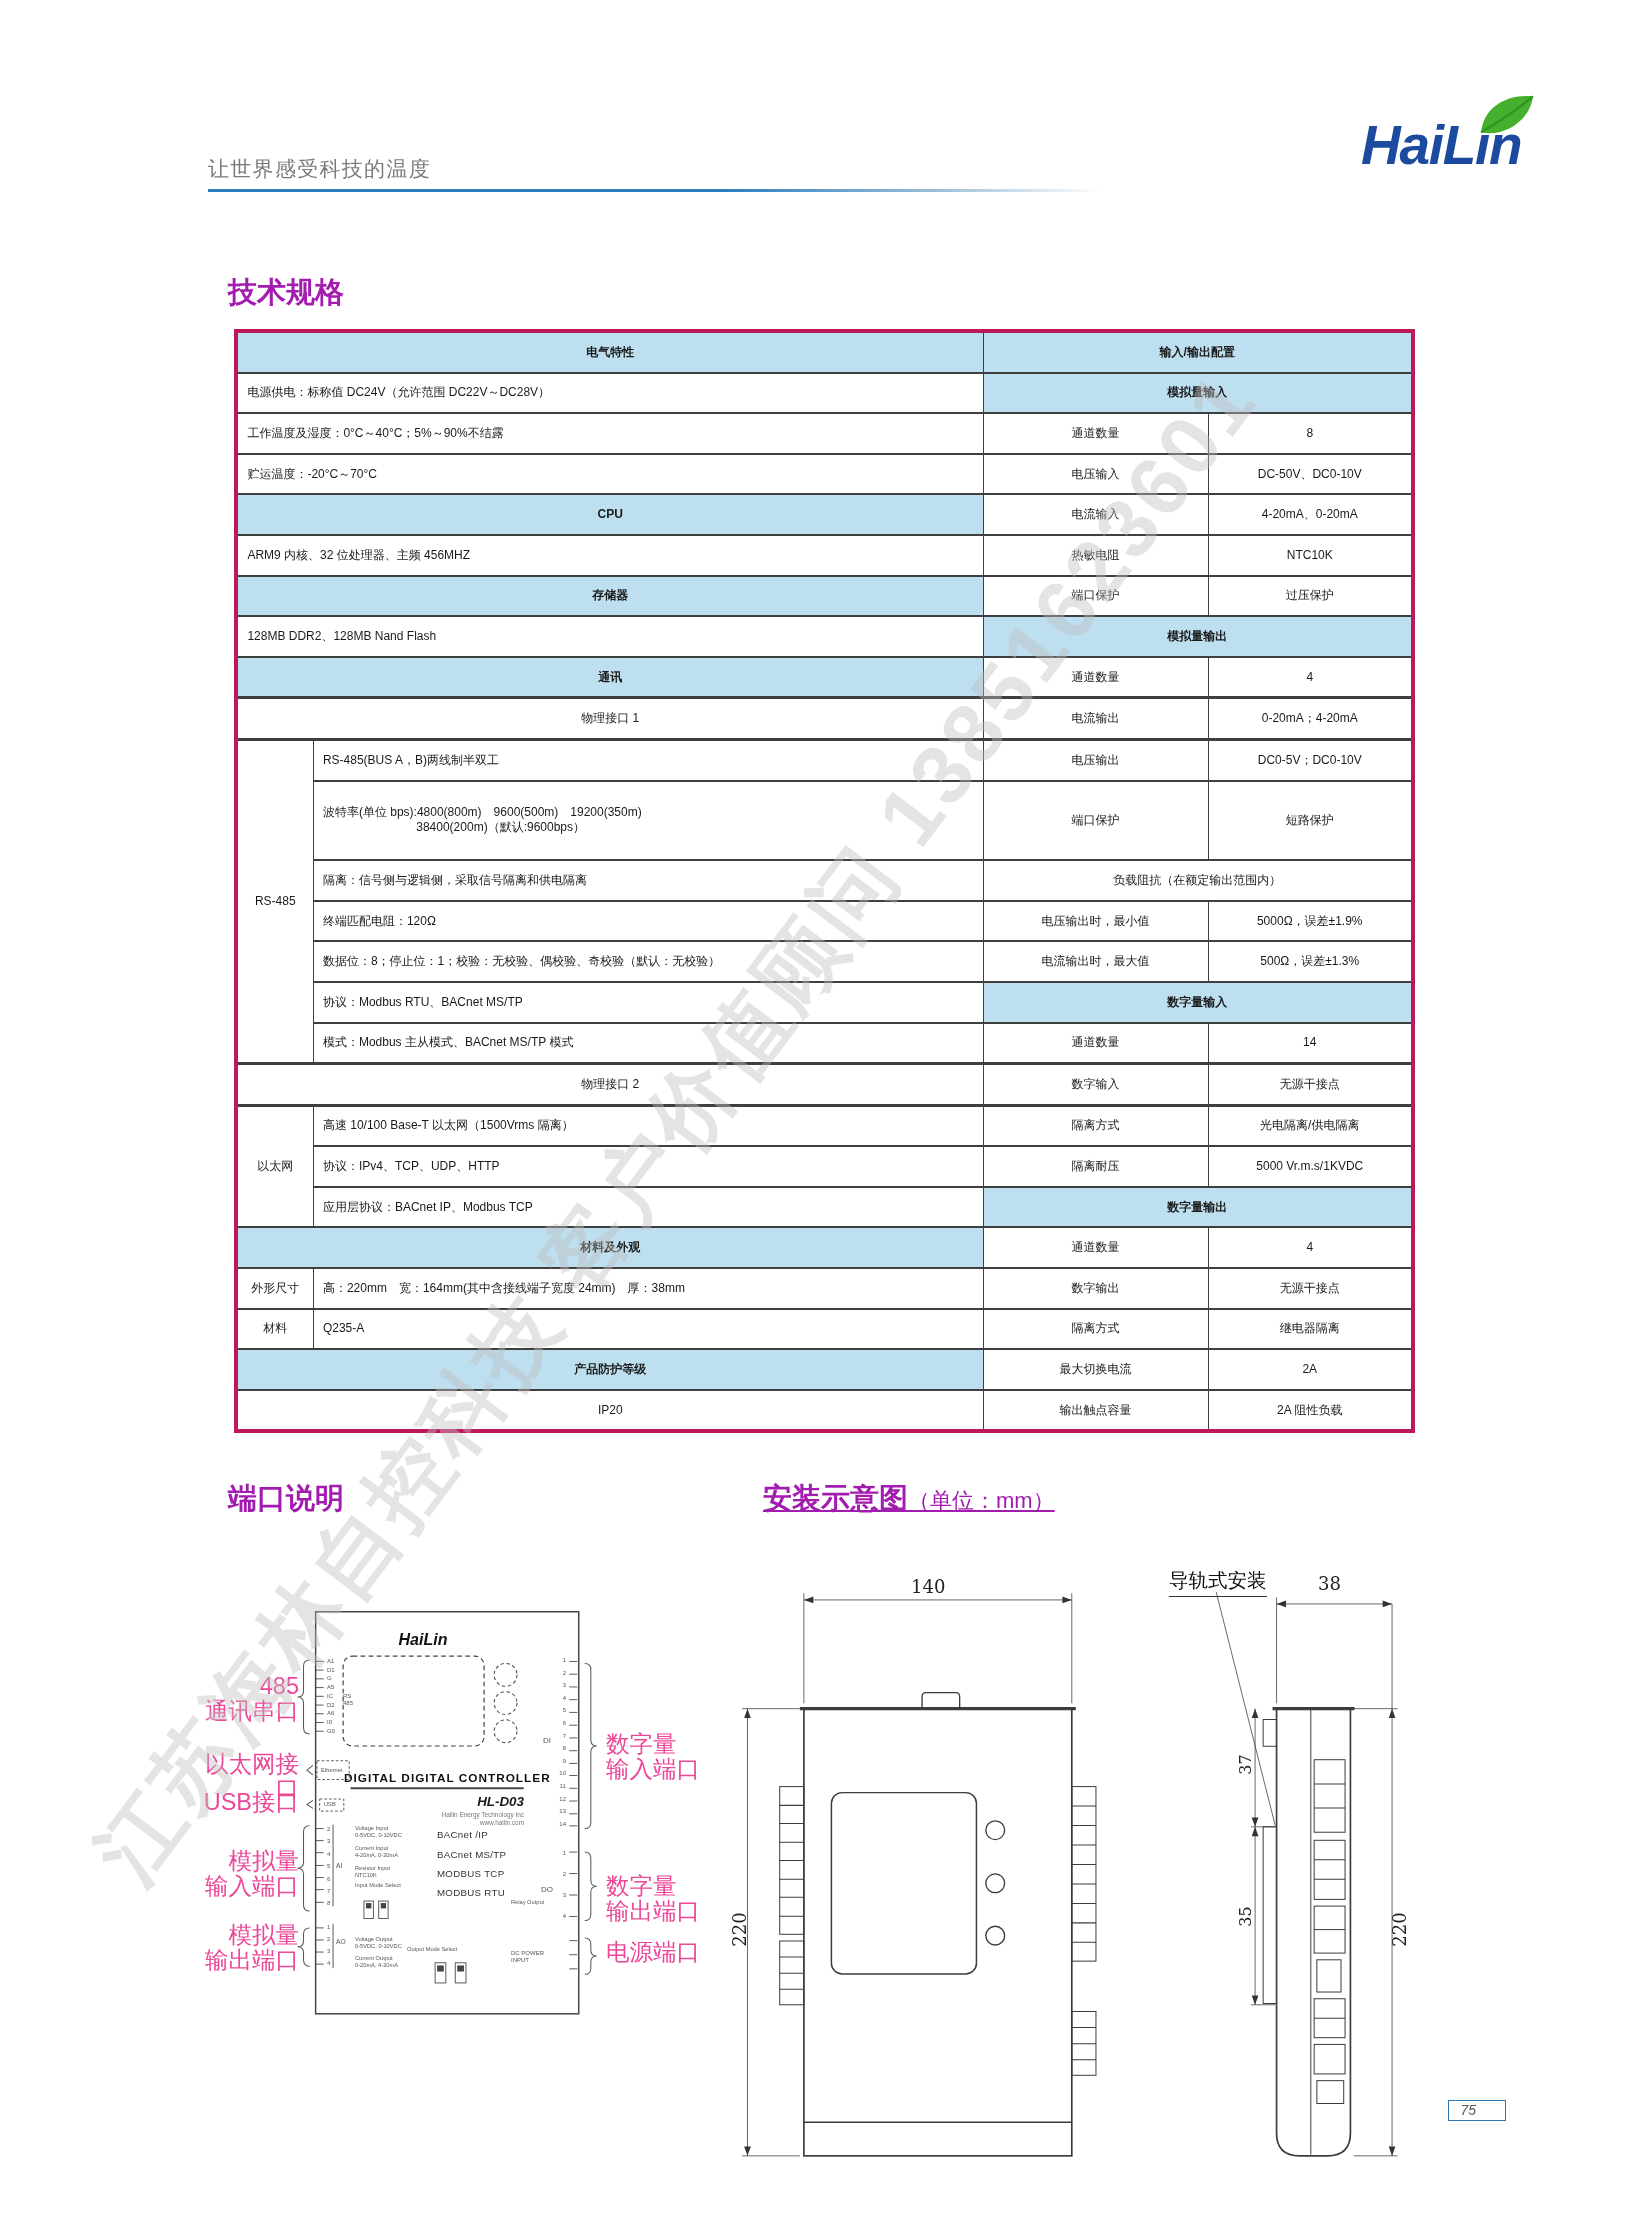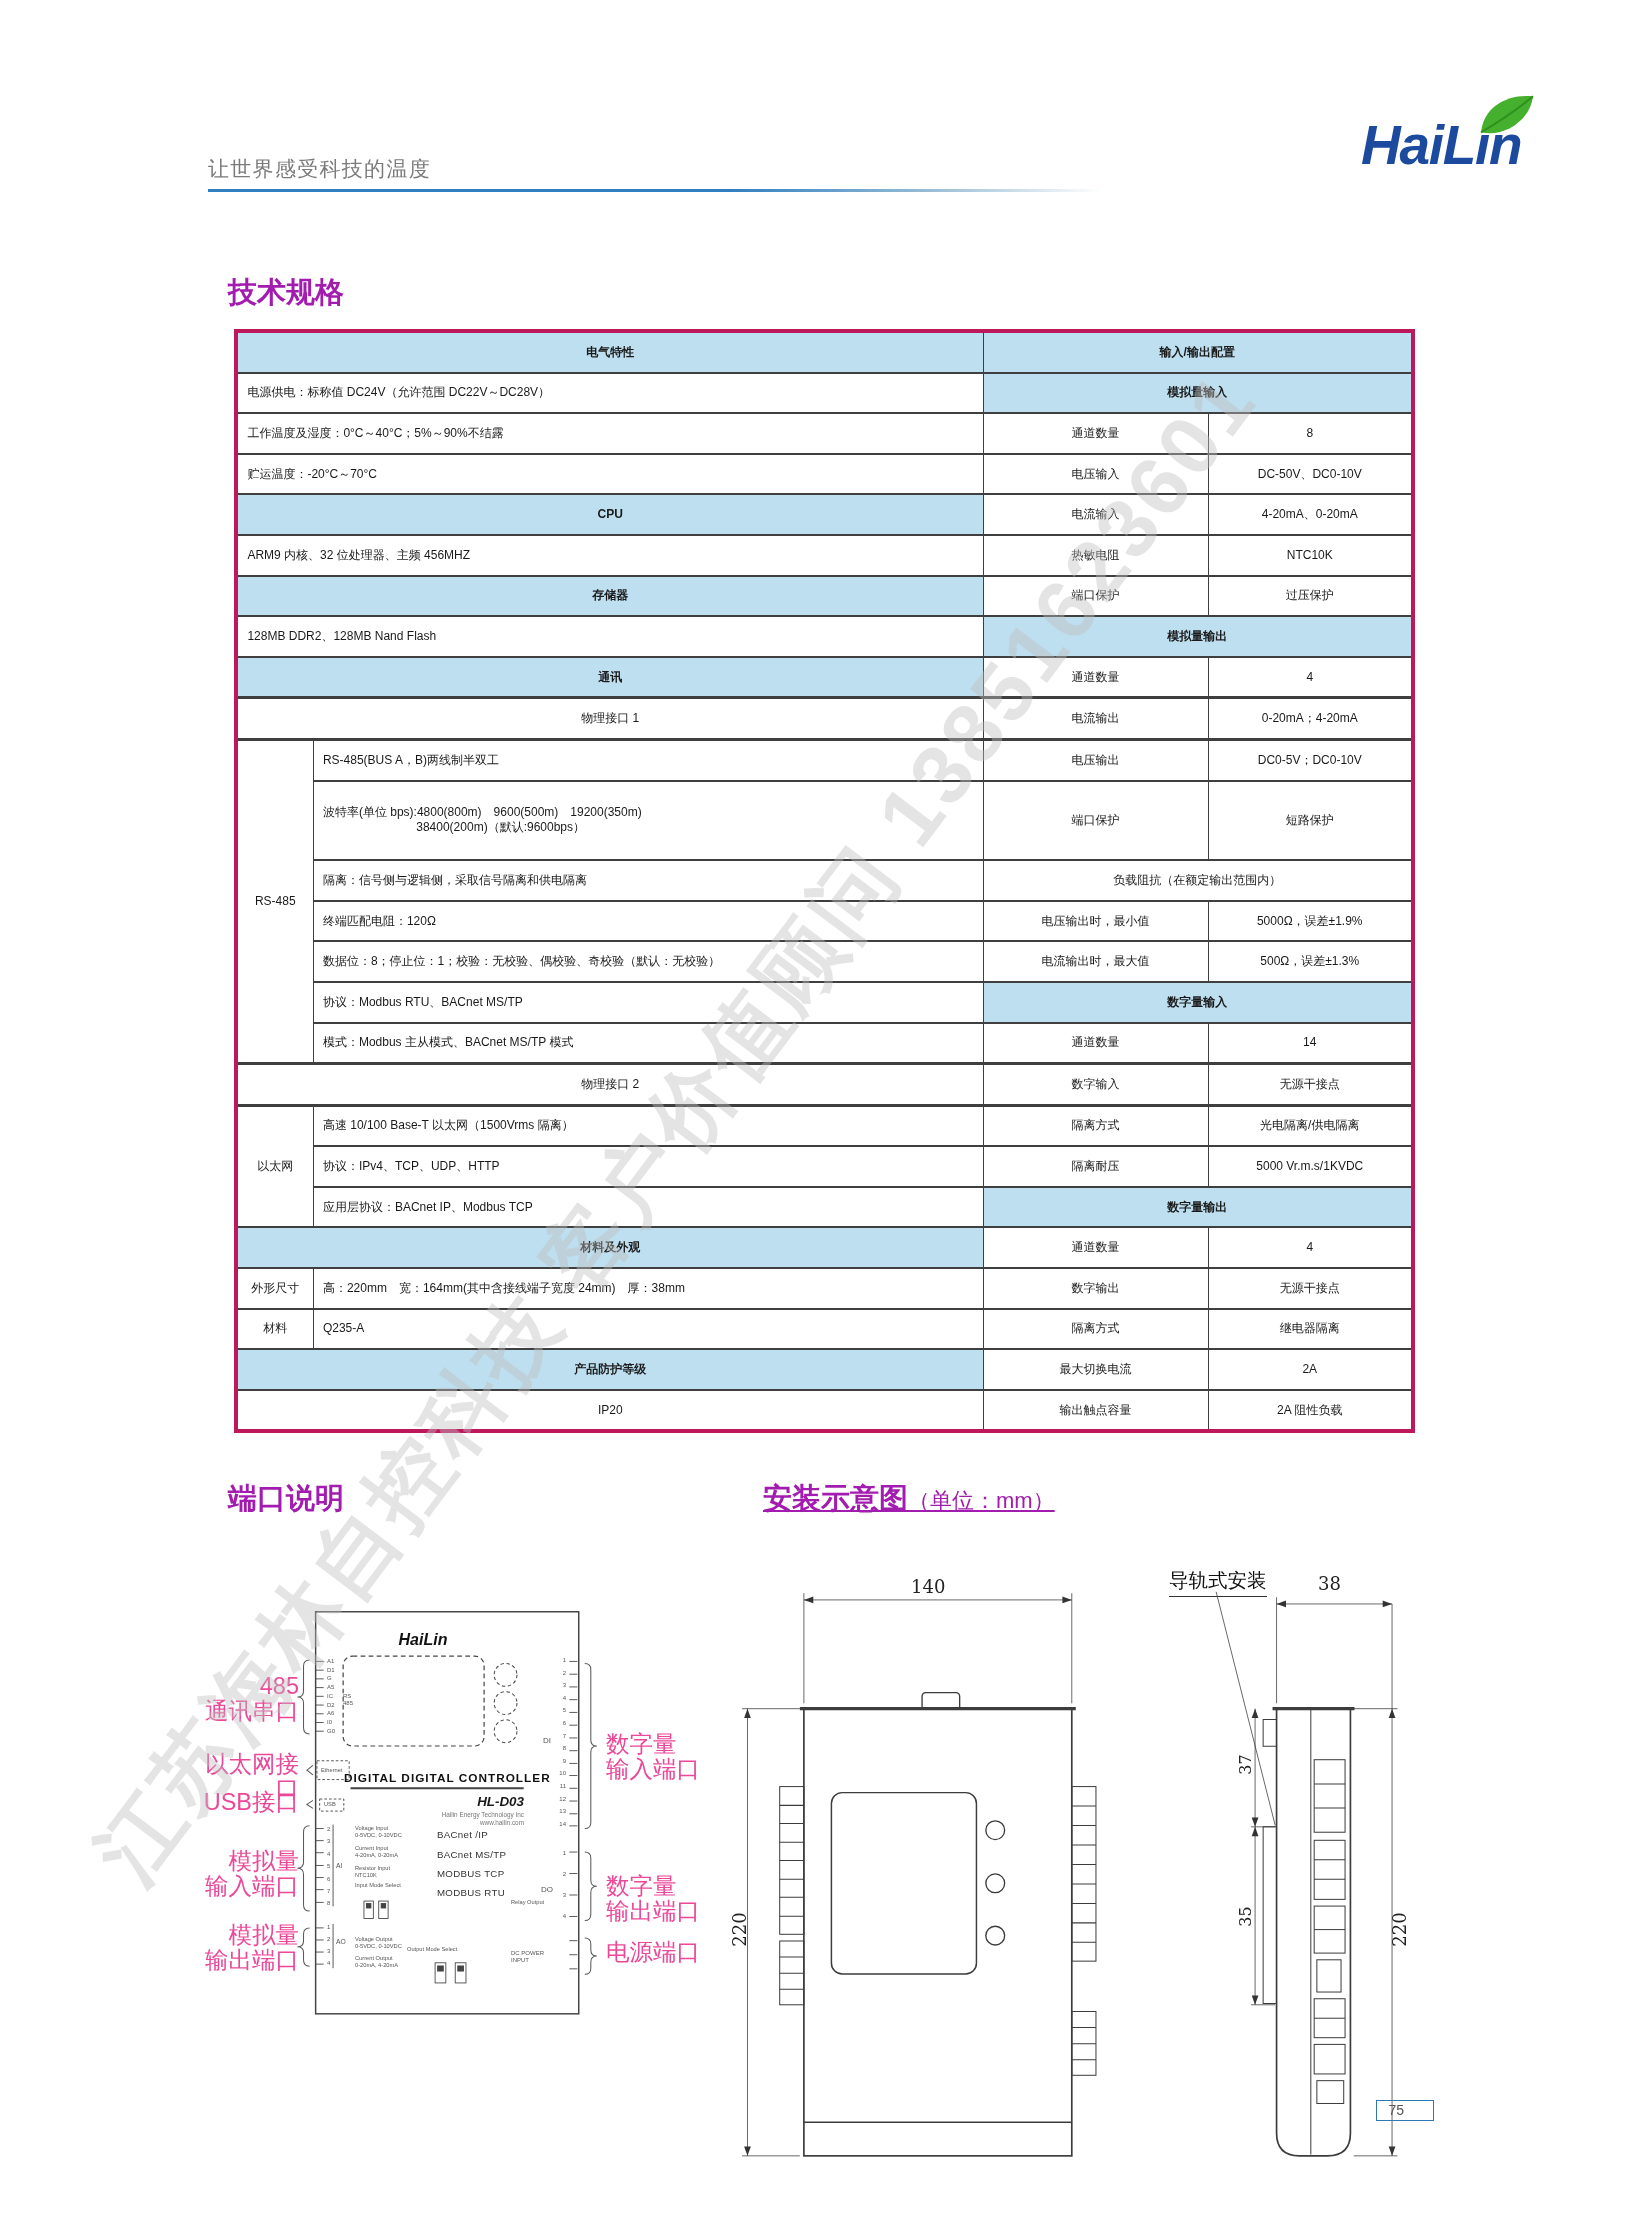--- a/index.html
+++ b/index.html
@@ -49,22 +49,22 @@
   #p-logo{left:376px;top:1631px;width:94px;text-align:center;font-size:16px;font-weight:800;
     font-style:italic;color:#111;}
   #p-title{left:344px;top:1771px;font-size:11.8px;font-weight:bold;letter-spacing:1px;
     white-space:nowrap;color:#111;}
   #p-model{left:403px;top:1794px;width:121px;text-align:right;font-size:13.4px;font-weight:bold;
     font-style:italic;}
   #p-maker{left:403px;top:1811px;width:121px;text-align:right;font-size:6.4px;color:#777;}
   #p-site{left:403px;top:1819px;width:121px;text-align:right;font-size:6.4px;color:#777;}
   .proto{left:437px;font-size:9.7px;letter-spacing:0.3px;color:#333;}
   
-  #pagebox{left:1376px;top:2100px;width:56px;height:19px;border:1.3px solid #2e78b8;
-    display:flex;align-items:flex-start;}
+  #pagebox{left:1448px;top:2100px;width:56px;height:19px;border:1.3px solid #2e78b8;
+    display:flex;align-items:flex-start;font-style:italic;}
   #pagebox .num{flex:1;text-align:center;font-size:14px;color:#555;line-height:19px;}
   #pagebox .sq{width:17.5px;background:#2e86c7;}
 </style>
 </head>
 <body>
 
 <div id="page">
 
   <div class="abs" id="tagline">让世界感受科技的温度</div>
   <div class="abs" id="headrule"></div>

